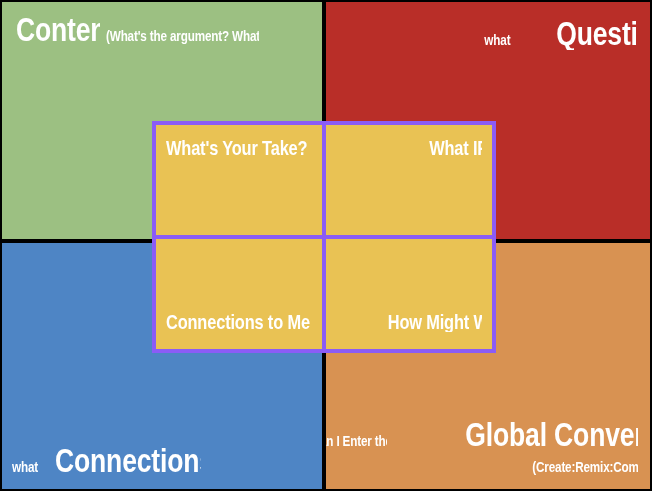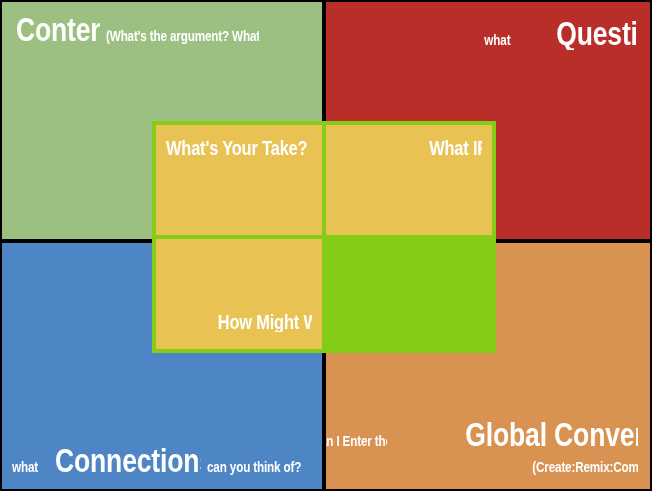--- a/index.html
+++ b/index.html
@@ -71,21 +71,21 @@
   .sq.w-c-sm2        { width:115px; }
   .sq.w-g-sm         { width:133px; }
   .sq.w-g-big        { width:245px; }
   .sq.w-g-sub        { width:151px; }
 
   
   #cards{
     position:absolute;
     left:152px; top:121px;
     width:344px; height:232px;
-    background:#84cc16;
+    background:#8b5cf6;
     box-sizing:border-box;
     display:grid;
     grid-template-columns:1fr 1fr;
     grid-template-rows:1fr 1fr;
     gap:4px;
     padding:4px;
   }
   .card{
     background:#e9c254;
     box-sizing:border-box;
@@ -128,21 +128,20 @@
     <div class="label-line right" id="lbl-questions">
       <span class="sq w-q-sm1"><span class="cond small r">what</span></span>
       <span class="sq w-q-big" style="margin-left:5px;"><span class="cond big r">Questions</span></span>
     </div>
   </div>
 
   <div class="quad" id="q-connections">
     <div class="label-line" id="lbl-connections">
       <span class="sq w-c-sm1"><span class="cond small">what</span></span>
       <span class="sq w-c-big" style="margin-left:5px;"><span class="cond big">Connections</span></span>
-      <span class="sq w-c-sm2" style="margin-left:6px;"><span class="cond small">can you think of?</span></span>
     </div>
   </div>
 
   <div class="quad" id="q-global">
     <div class="label-line right" id="lbl-global">
       <span class="sq w-g-sm"><span class="cond small r">How Can I Enter the</span></span>
       <span class="sq w-g-big" style="margin-left:6px;"><span class="cond big r">Global Conversation</span></span>
     </div>
     <div class="label-line right" id="lbl-global-sub">
       <span class="sq w-g-sub"><span class="cond small r">(Create:Remix:Communicate)</span></span>
@@ -156,20 +155,25 @@
         <span class="sq w-take"><span class="cond">What's Your Take?</span></span>
       </div>
     </div>
 
     <div class="card" id="card-whatif">
       <div class="card-text">
         <span class="sq w-whatif"><span class="cond r">What IF?</span></span>
       </div>
     </div>
 
+    <div class="card" id="card-conn">
+      <div class="card-text">
+        <span class="sq w-conn"><span class="cond">Connections to Me</span></span>
+      </div>
+    </div>
 
     <div class="card" id="card-how">
       <div class="card-text">
         <span class="sq w-how"><span class="cond r">How Might We?</span></span>
       </div>
     </div>
 
   </div>
 
 </div>

